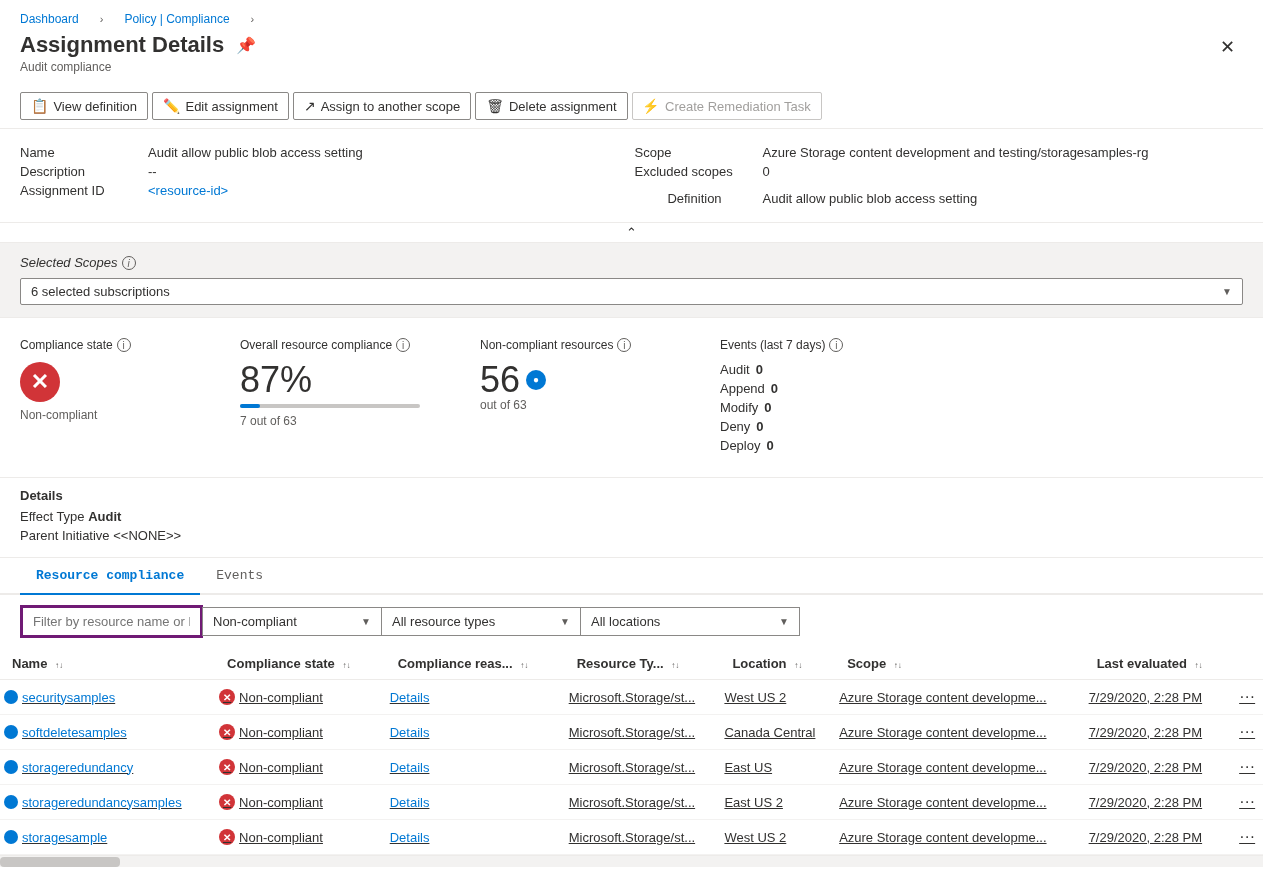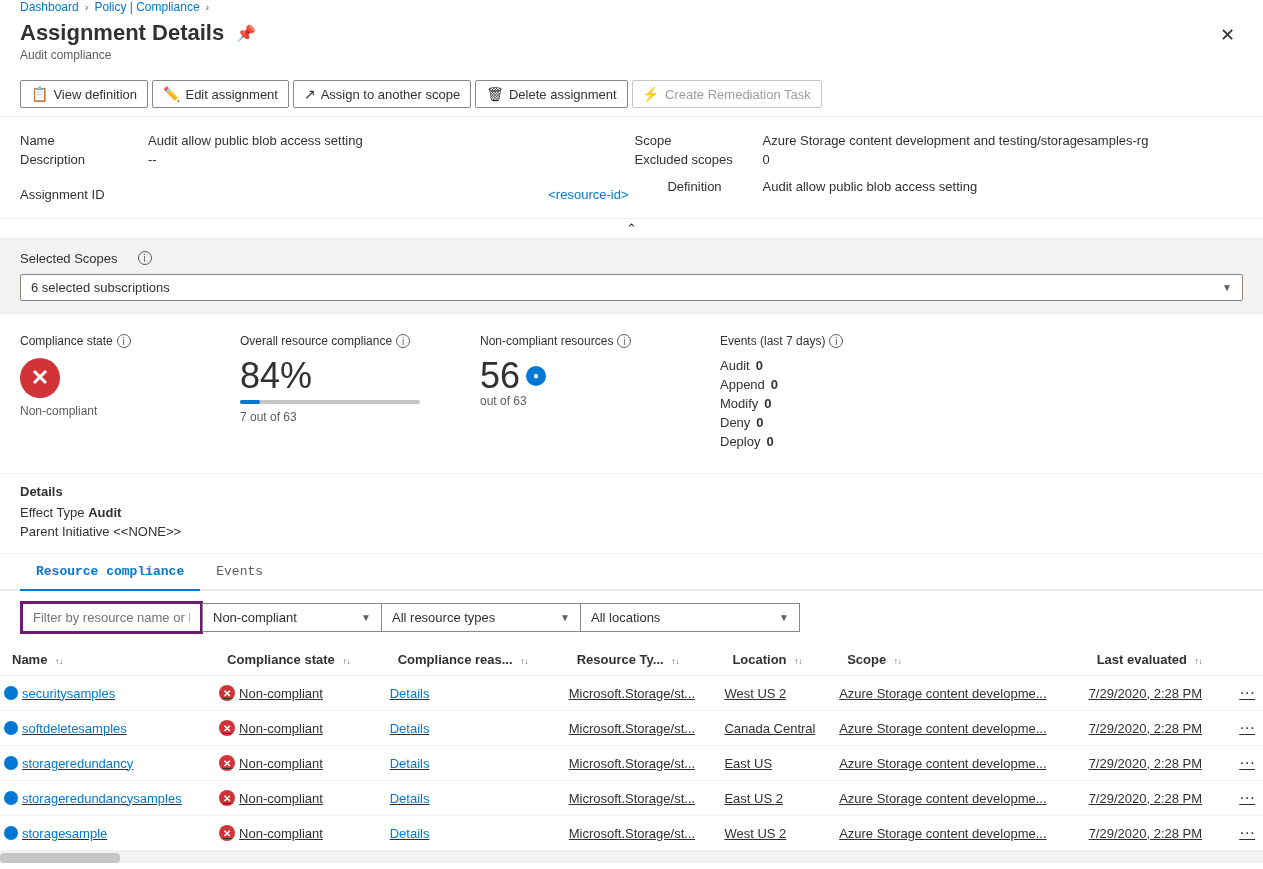--- a/index.html
+++ b/index.html
@@ -1,21 +1,21 @@
 <!DOCTYPE html>
 <html><head>
   <meta charset="utf-8">
   <style>
     * { box-sizing: border-box; margin: 0; padding: 0; }
     body { font-family: 'Segoe UI', Arial, sans-serif; font-size: 13px; color: #323130; background: #f3f2f1; }
     
     .panel { background: #fff; width: 1263px; min-height: 869px; position: relative; overflow: hidden; }
     
     
-    .breadcrumb { padding: 0 20px 6px; display: flex; align-items: center; gap: 6px; font-size: 12px; }
+    .breadcrumb { padding: 12px 20px 6px; display: flex; align-items: center; gap: 21px; font-size: 12px; }
     .breadcrumb a { color: #0078d4; text-decoration: none; }
     .breadcrumb-sep { color: #605e5c; font-size: 11px; }
     
     
     .panel-header { padding: 0 20px 10px; display: flex; align-items: flex-start; justify-content: space-between; }
     .panel-title { font-size: 22px; font-weight: 600; color: #323130; display: flex; align-items: center; gap: 8px; }
     .panel-subtitle { font-size: 12px; color: #605e5c; margin-top: 2px; }
     .pin-icon { font-size: 16px; color: #605e5c; cursor: pointer; }
     .close-btn { font-size: 18px; color: #323130; cursor: pointer; background: none; border: none; padding: 4px 8px; }
     
@@ -29,21 +29,21 @@
     .details-section { padding: 16px 20px; display: grid; grid-template-columns: 1fr 1fr; gap: 6px; }
     .detail-row { display: flex; gap: 8px; font-size: 13px; }
     .detail-label { color: #323130; font-weight: 400; min-width: 120px; }
     .detail-value { color: #323130; }
     
     
     .collapse-bar { display: flex; justify-content: center; padding: 2px; border-top: 1px solid #edebe9; cursor: pointer; }
     
     
     .scopes-section { background: #f3f2f1; padding: 12px 20px; border-top: 1px solid #edebe9; border-bottom: 1px solid #edebe9; }
-    .scopes-label { font-size: 13px; color: #323130; display: flex; align-items: flex-start; gap: 20px; margin-bottom: 8px; font-weight: 500; }
+    .scopes-label { font-size: 13px; color: #323130; display: flex; align-items: flex-end; gap: 4px; margin-bottom: 8px; font-weight: 500; font-style: italic; }
     .scope-dropdown { display: flex; align-items: center; justify-content: space-between; padding: 5px 10px; border: 1px solid #8a8886; background: #fff; min-width: 220px; cursor: pointer; font-size: 13px; border-radius: 2px; }
     
     
     .stats-section { padding: 20px 20px; display: grid; grid-template-columns: 200px 220px 220px 1fr; gap: 20px; border-bottom: 1px solid #edebe9; }
     .stat-block { }
     .stat-title { font-size: 12px; color: #323130; display: flex; align-items: center; gap: 4px; margin-bottom: 10px; }
     
     
     .nc-icon { width: 40px; height: 40px; border-radius: 50%; background: #d13438; display: flex; align-items: center; justify-content: center; color: white; font-size: 22px; font-weight: 700; }
     .nc-label { font-size: 12px; color: #605e5c; margin-top: 6px; }
@@ -153,21 +153,21 @@
   <div class="details-section">
     <div>
       <div class="detail-row">
         <span class="detail-label">Name</span>
         <span class="detail-value">Audit allow public blob access setting</span>
       </div>
       <div class="detail-row" style="margin-top:4px;">
         <span class="detail-label">Description</span>
         <span class="detail-value">--</span>
       </div>
-      <div class="detail-row" style="margin-top:20px;justify-content:space-between;">
+      <div class="detail-row" style="margin-top:4px;">
         <span class="detail-label">Assignment ID</span>
         <span class="detail-value" style="color:#0078d4;">&lt;resource-id&gt;</span>
       </div>
     </div>
     <div>
       <div class="detail-row">
         <span class="detail-label">Scope</span>
         <span class="detail-value">Azure Storage content development and testing/storagesamples-rg</span>
       </div>
       <div class="detail-row" style="margin-top:4px;">
@@ -205,21 +205,21 @@
       </div>
       <div class="nc-icon">✕</div>
       <div class="nc-label">Non-compliant</div>
     </div>
 
     <div class="stat-block">
       <div class="stat-title">
         <span>Overall resource compliance</span>
         <span class="info-icon">i</span>
       </div>
-      <div class="compliance-pct">84%</div>
+      <div class="compliance-pct">87%</div>
       <div class="compliance-bar-wrap">
         <div class="compliance-bar-fill" id="compliance-fill" style="width:11%"></div>
       </div>
       <div class="compliance-sub">7 out of 63</div>
     </div>
 
     <div class="stat-block">
       <div class="stat-title">
         <span>Non-compliant resources</span>
         <span class="info-icon">i</span>

